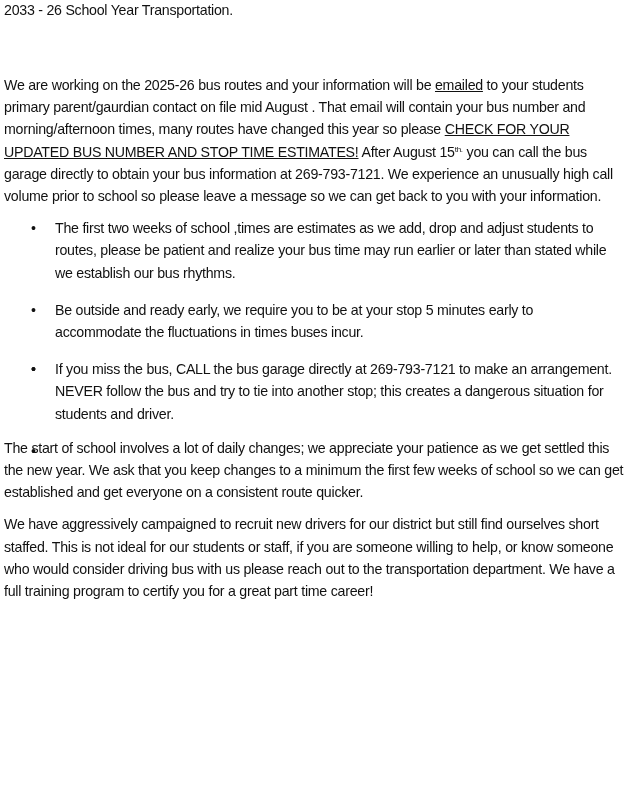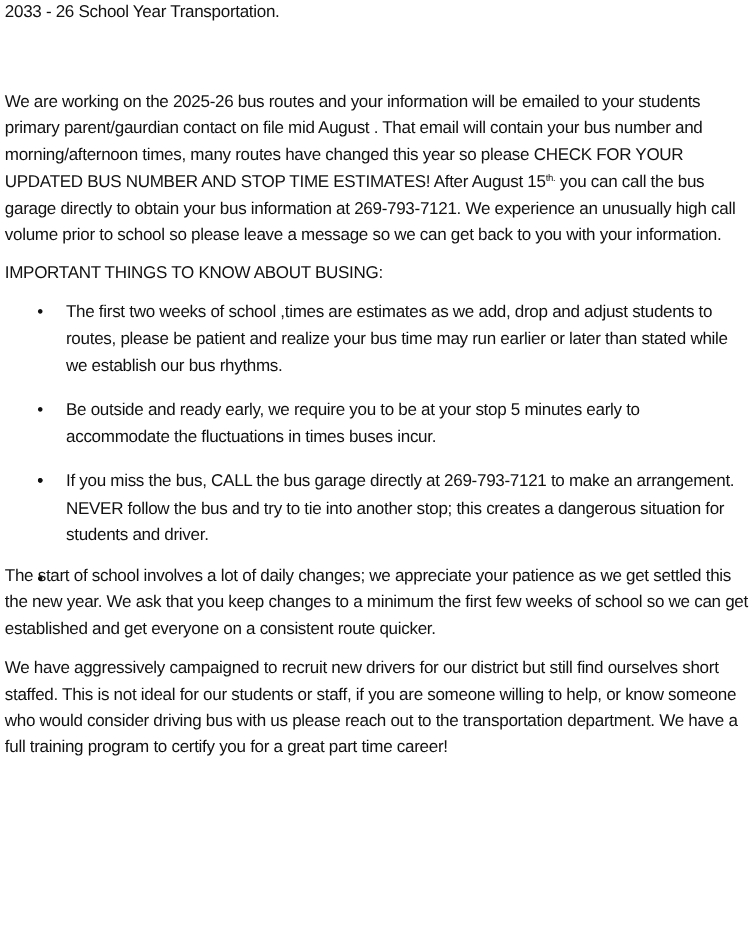--- a/index.html
+++ b/index.html
@@ -29,20 +29,21 @@
       font-size: 14.2px;
       line-height: 20px;
     }
     .p {
       margin: 0;
     }
     .intro {
       margin-top: 52px;
     }
     .u {
+      text-decoration: underline;
     }
     sup.th {
       font-size: 8px;
       line-height: 0;
       vertical-align: 5px;
     }
     .heading {
       margin-top: 10px;
     }
     ul.bullets {
@@ -69,21 +70,20 @@
     }
   </style>
 </head>
 <body>
 
 <div class="page">
   <h1 class="title">2033 - 26 School Year Transportation.</h1>
 
   <p class="p intro"><span>We are working on the 2025-26 bus routes and your information will be </span><span class="u">emailed</span><span> to your students primary parent/gaurdian contact on file mid August . That email will contain your bus number and morning/afternoon times, many routes have changed this year so please  </span><span class="u">CHECK FOR YOUR UPDATED BUS NUMBER AND STOP TIME ESTIMATES!</span><span>   After August 15</span><sup class="th">th.</sup><span> you can call the bus garage directly to obtain your bus information at 269-793-7121. We experience an unusually high call volume prior to school so please leave a message so we can get back to you with your information.</span></p>
 
-  <p class="p heading">IMPORTANT THINGS TO KNOW ABOUT BUSING:</p>
 
   <ul class="bullets">
     <li><span class="dot">•</span><span>The first two weeks of school ,times are estimates as we add, drop and adjust students to routes, please be patient and realize your bus time may run earlier or later than stated while we establish our bus rhythms.</span></li>
     <li><span class="dot">•</span><span>Be outside and ready early, we require you to be at your stop 5 minutes early to accommodate the fluctuations in times buses incur.</span></li>
     <li><span class="dot">•</span></li>
     <li><span class="dot">•</span><span>If you miss the bus, CALL the bus garage directly at 269-793-7121 to make an arrangement. NEVER follow the bus and try to tie into another stop; this creates a dangerous situation for students and driver.</span></li>
     <li><span class="dot">•</span></li>
   </ul>
 
   <p class="p closing-1">The start of school involves a lot of daily changes; we appreciate your patience as we get settled this the new year. We ask that you keep changes to a minimum the first few weeks of school so we can get established and get everyone on a consistent route quicker.</p>

